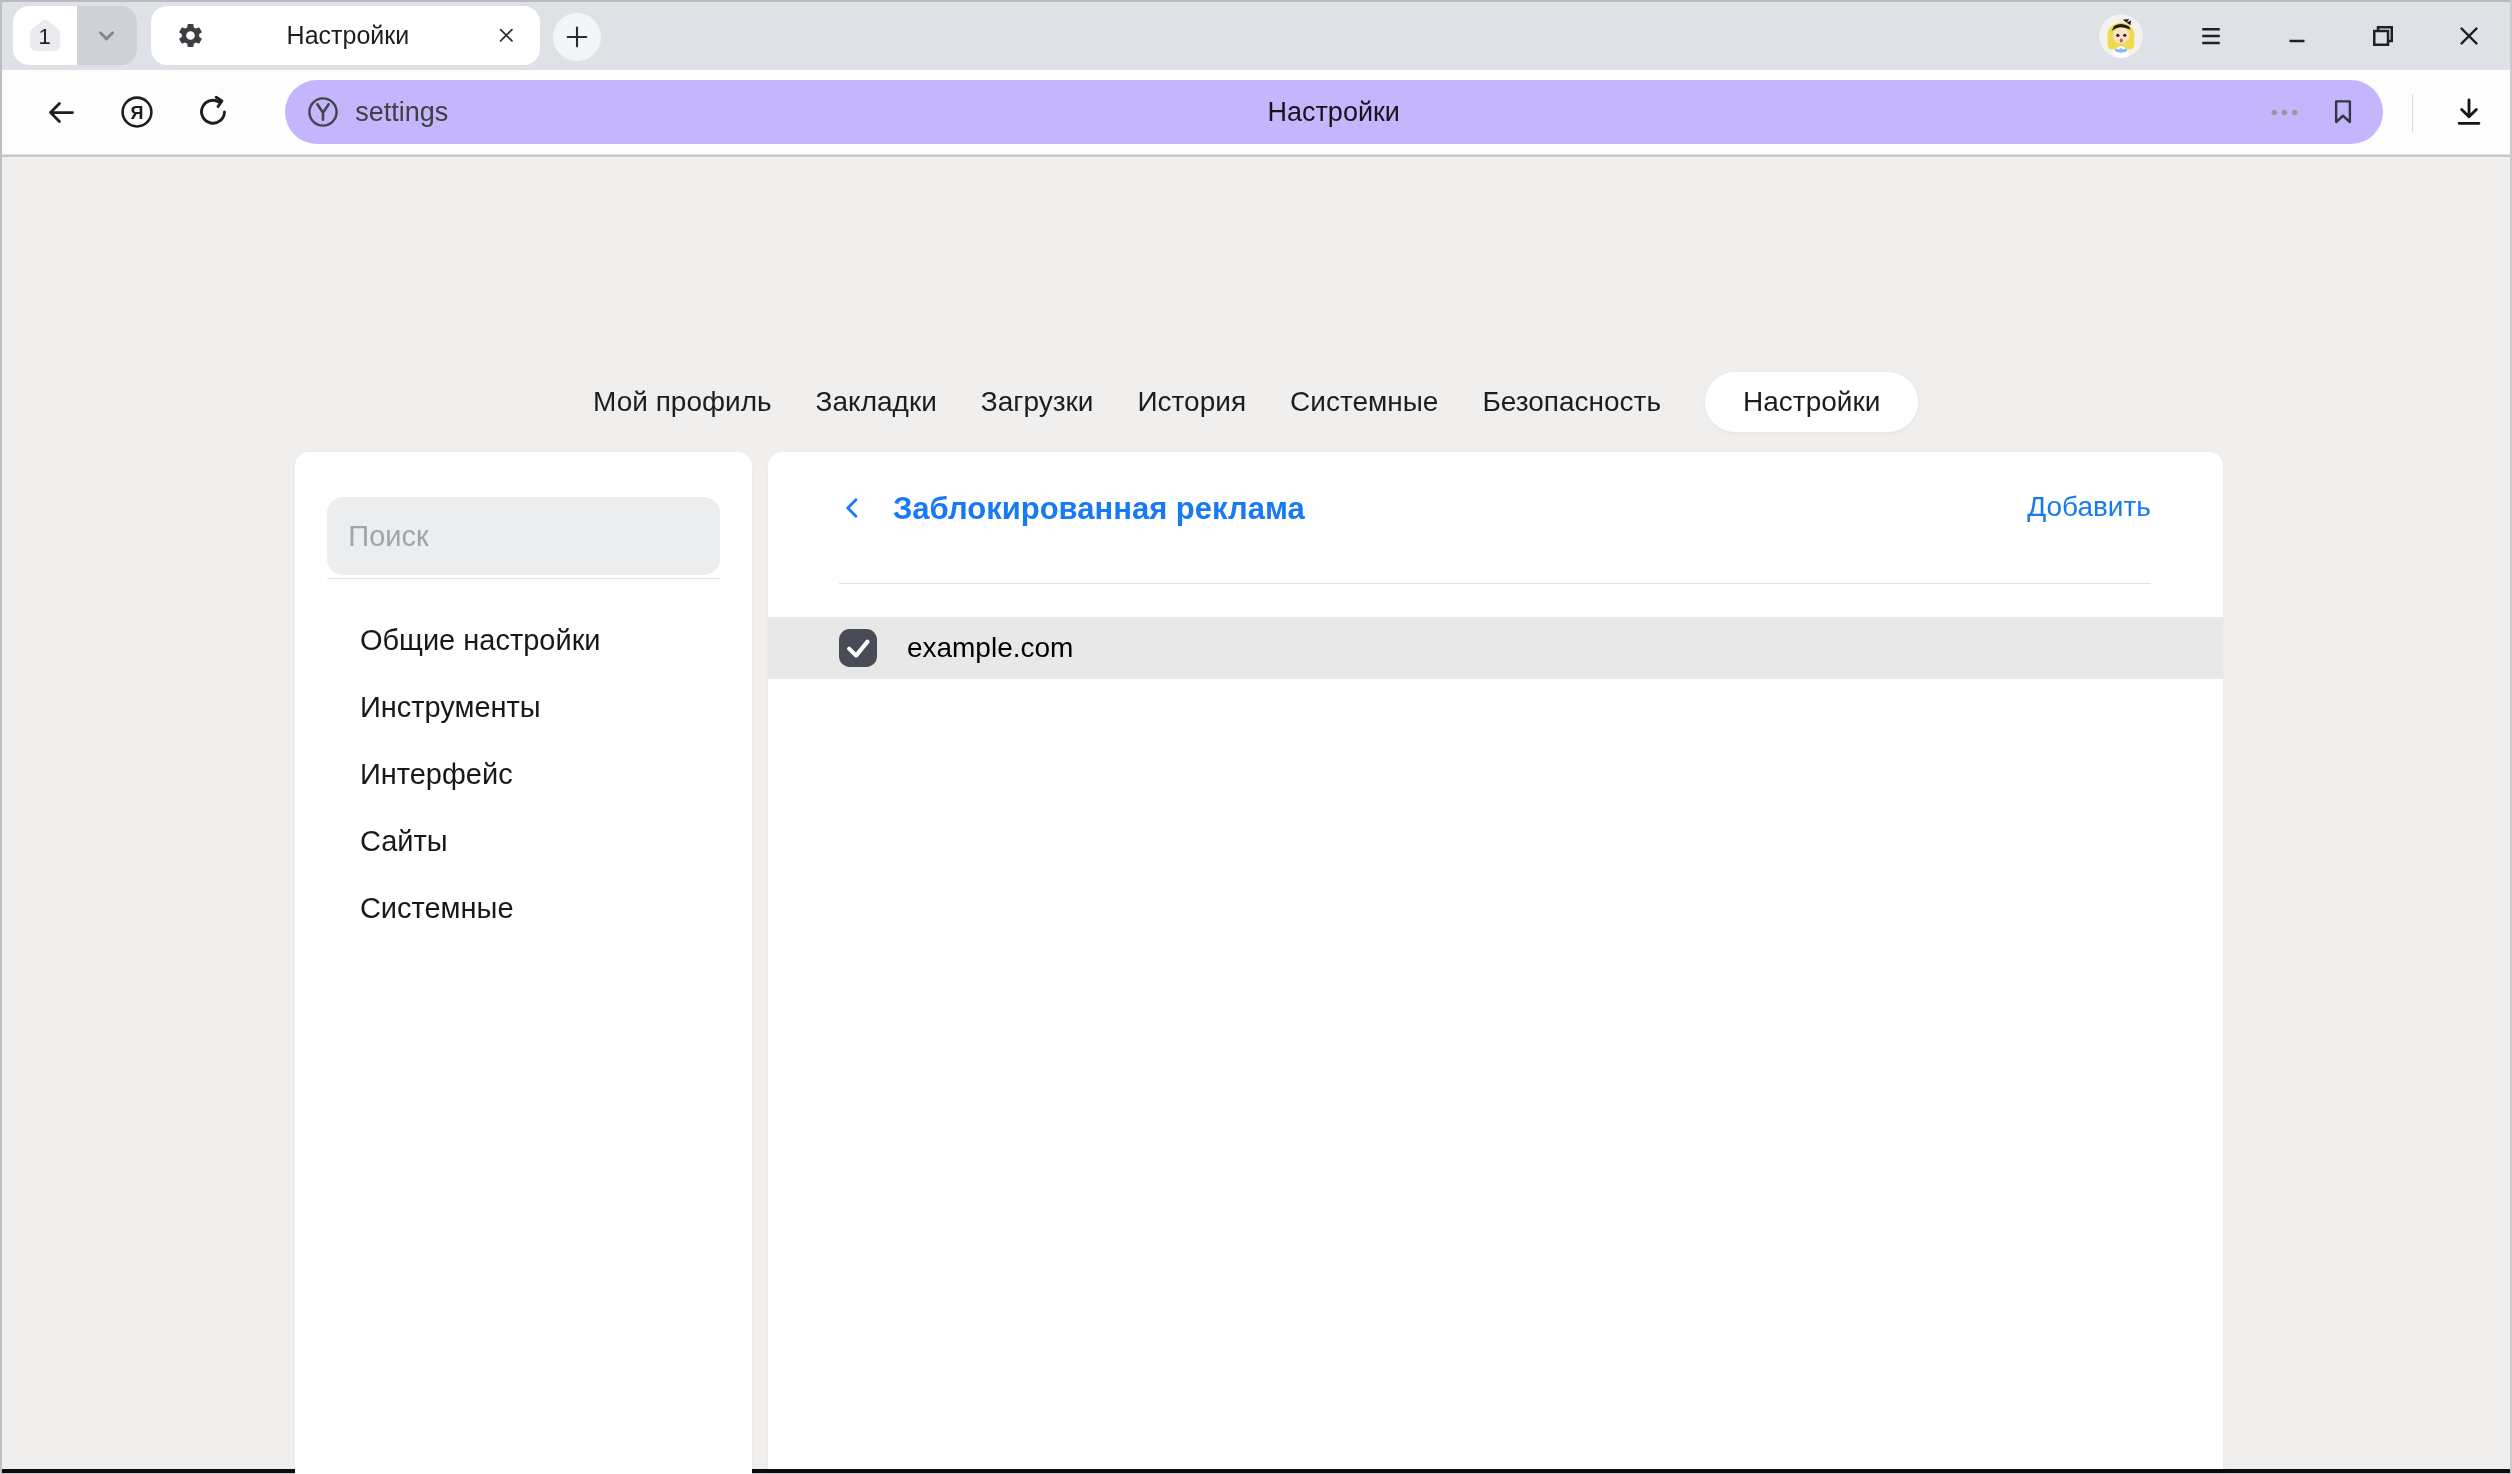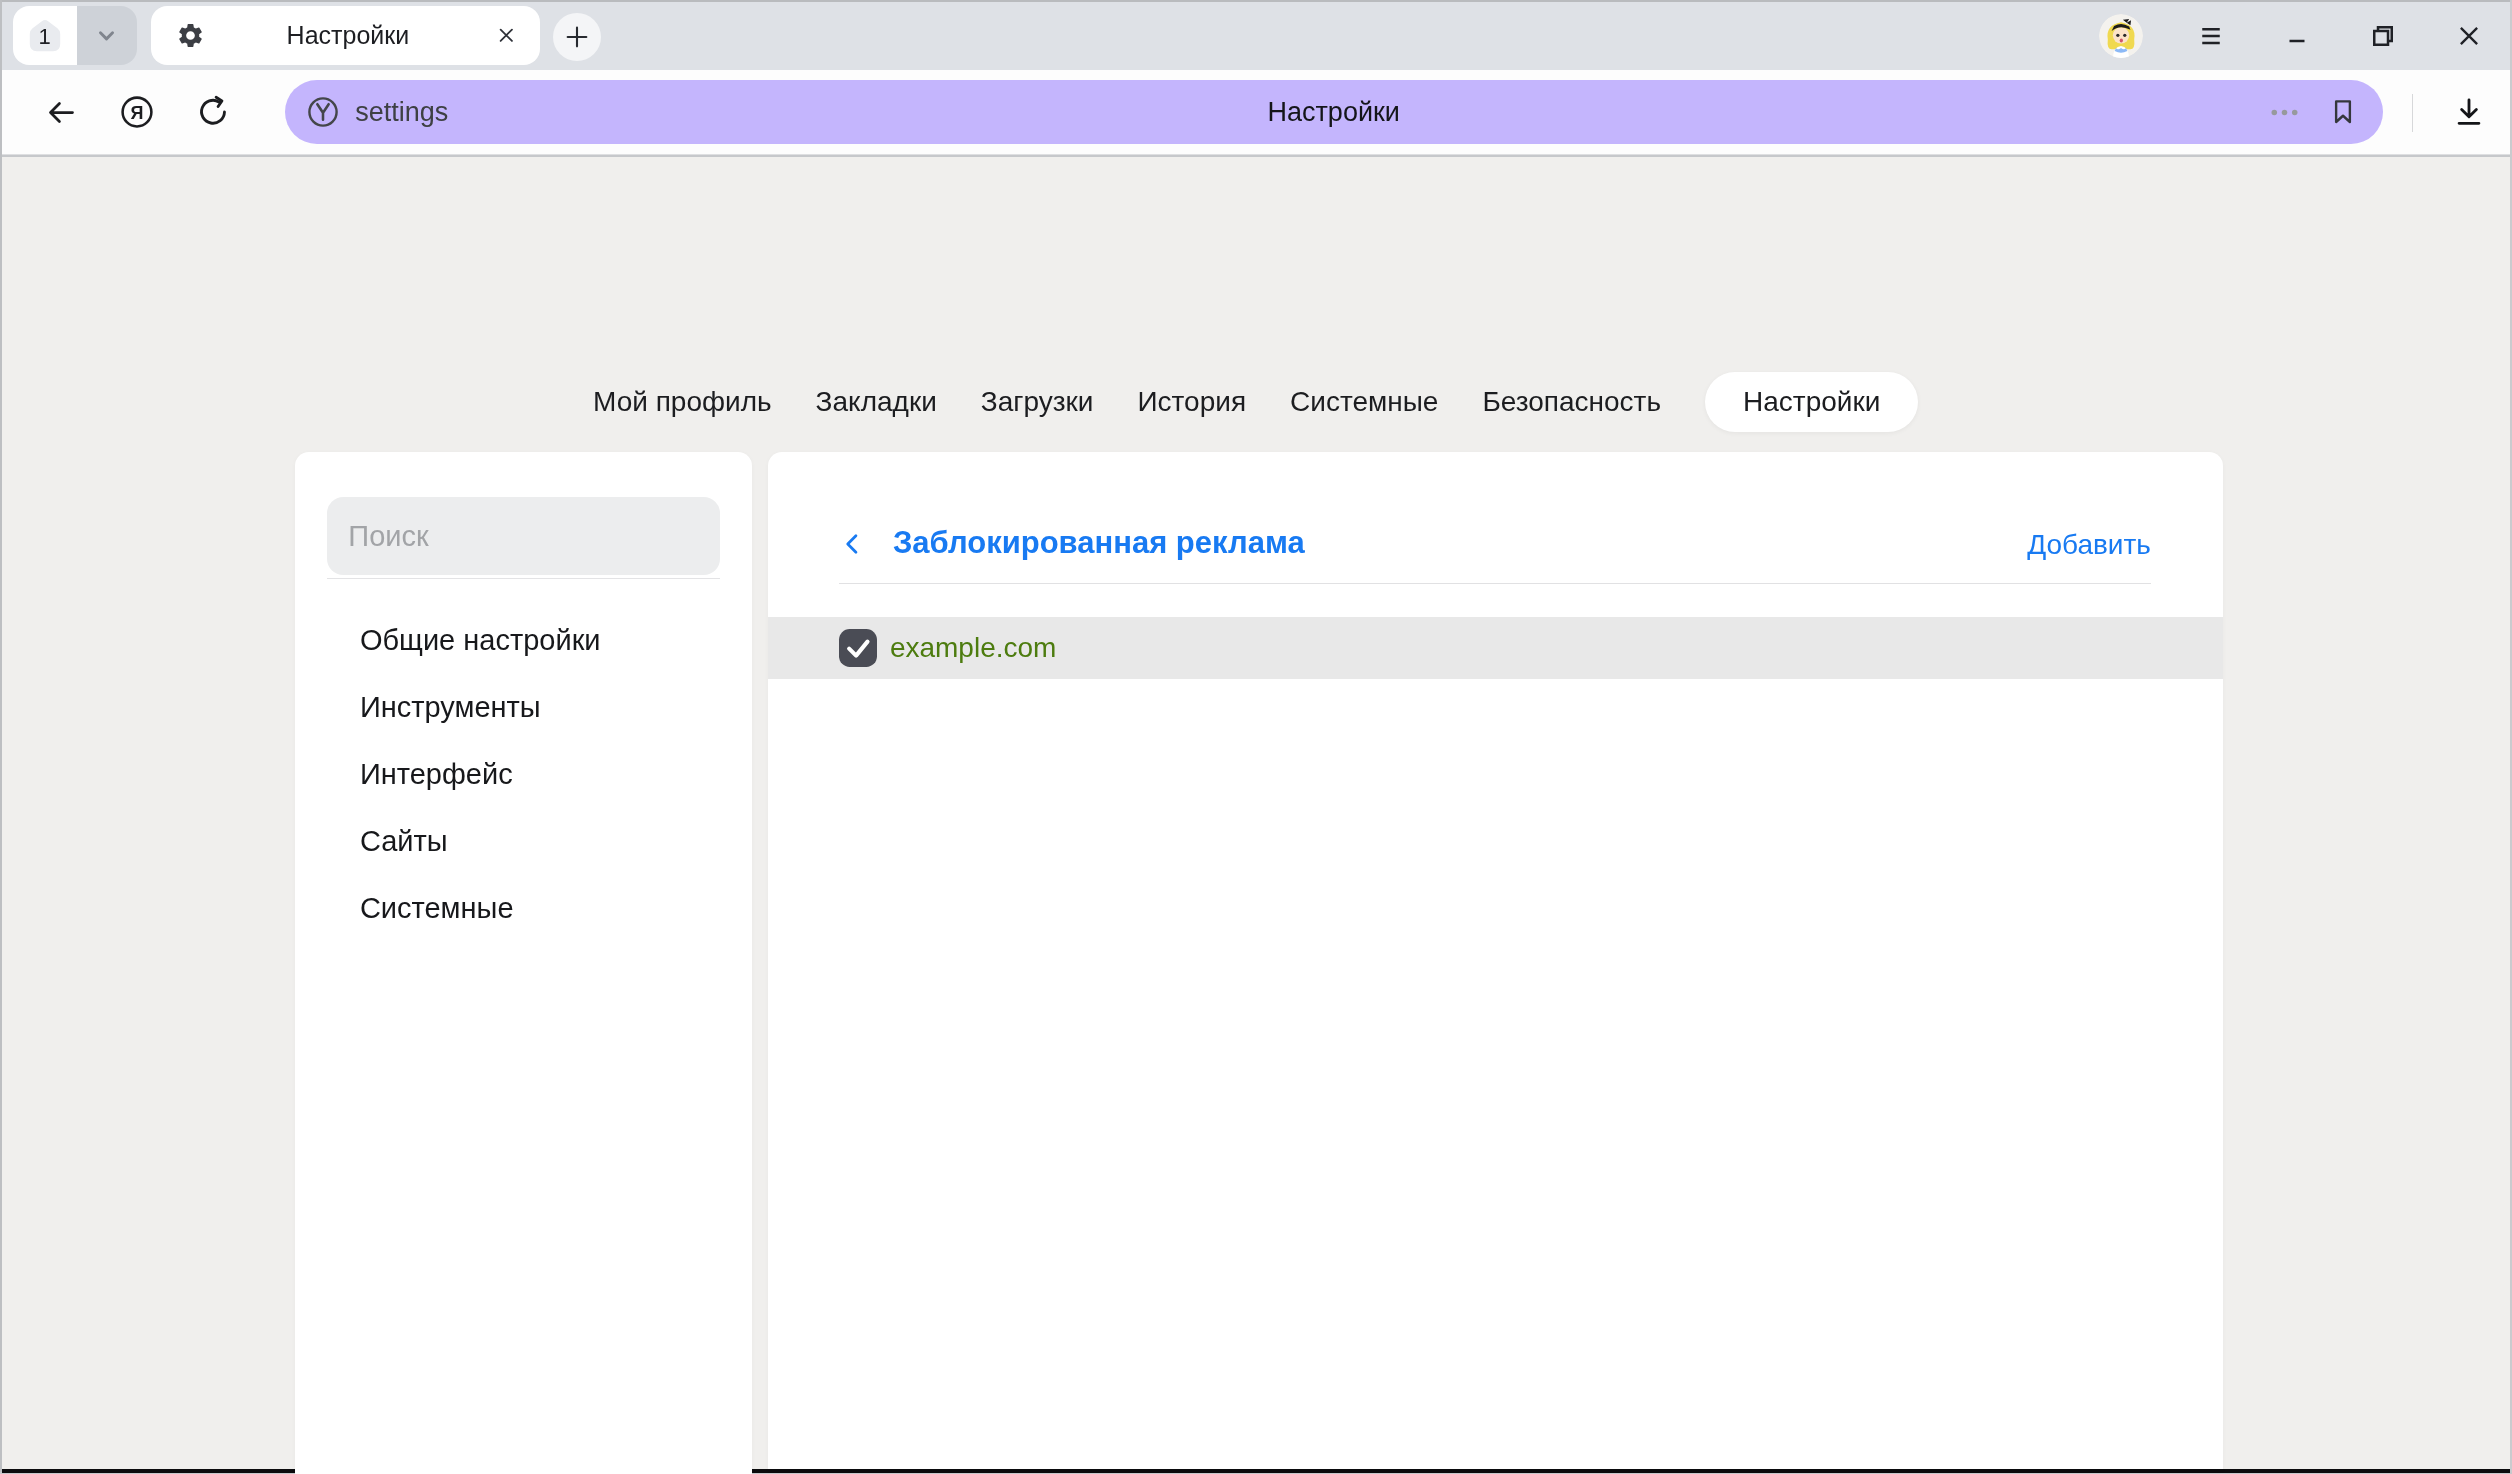--- a/index.html
+++ b/index.html
@@ -87,34 +87,34 @@
   .sidebar-divider { position:absolute; left:32px; right:32px; top:126px;
             height:1.3px; background:#e3e3e5; }
   .side-nav { position:absolute; left:0; right:0; top:155px; }
   .side-item { height:67px; display:flex; align-items:center; padding-left:65px;
             font-size:29px; color:#17181b; cursor:pointer; }
 
   .panel { left:766px; top:295px; width:1455px; bottom:0;
            background:#ffffff; border-radius:14px 14px 0 0;
            box-shadow:0 1.3px 5px rgba(0,0,0,0.03); }
   .panel-header { position:absolute; left:71px; right:72px; top:39px; height:70px;
-           display:flex; align-items:flex-end; }
+           display:flex; align-items:flex-start; }
   .back-chevron { width:34px; height:34px; display:flex; align-items:center;
            justify-content:flex-start; cursor:pointer; }
   .panel-title { font-size:31px; font-weight:bold; color:#187af2; margin-left:20px; }
   .add-link { margin-left:auto; font-size:28px; color:#187af2; cursor:pointer; }
   .panel-divider { position:absolute; left:71px; right:72px; top:131px;
            height:1.3px; background:#e1e1e3; }
 
   .list-row { position:absolute; left:0; right:0; top:165px; height:62px;
            background:#e8e8e8; display:flex; align-items:center;
            padding-left:71px; cursor:pointer; }
   .checkbox { width:38px; height:38px; border-radius:10.7px; background:#4a4c55;
            display:flex; align-items:center; justify-content:center; cursor:pointer; }
-  .row-label { font-size:28px; color:#4d7c0f; margin-left:13px; }
+  .row-label { font-size:28px; color:#000000; margin-left:30px; }
 </style>
 </head>
 <body>
 
 <div class="abs frame-top"></div>
 <div class="abs frame-left"></div>
 <div class="abs frame-right"></div>
 <div class="abs frame-black"></div>
 
 <div class="abs titlebar">

